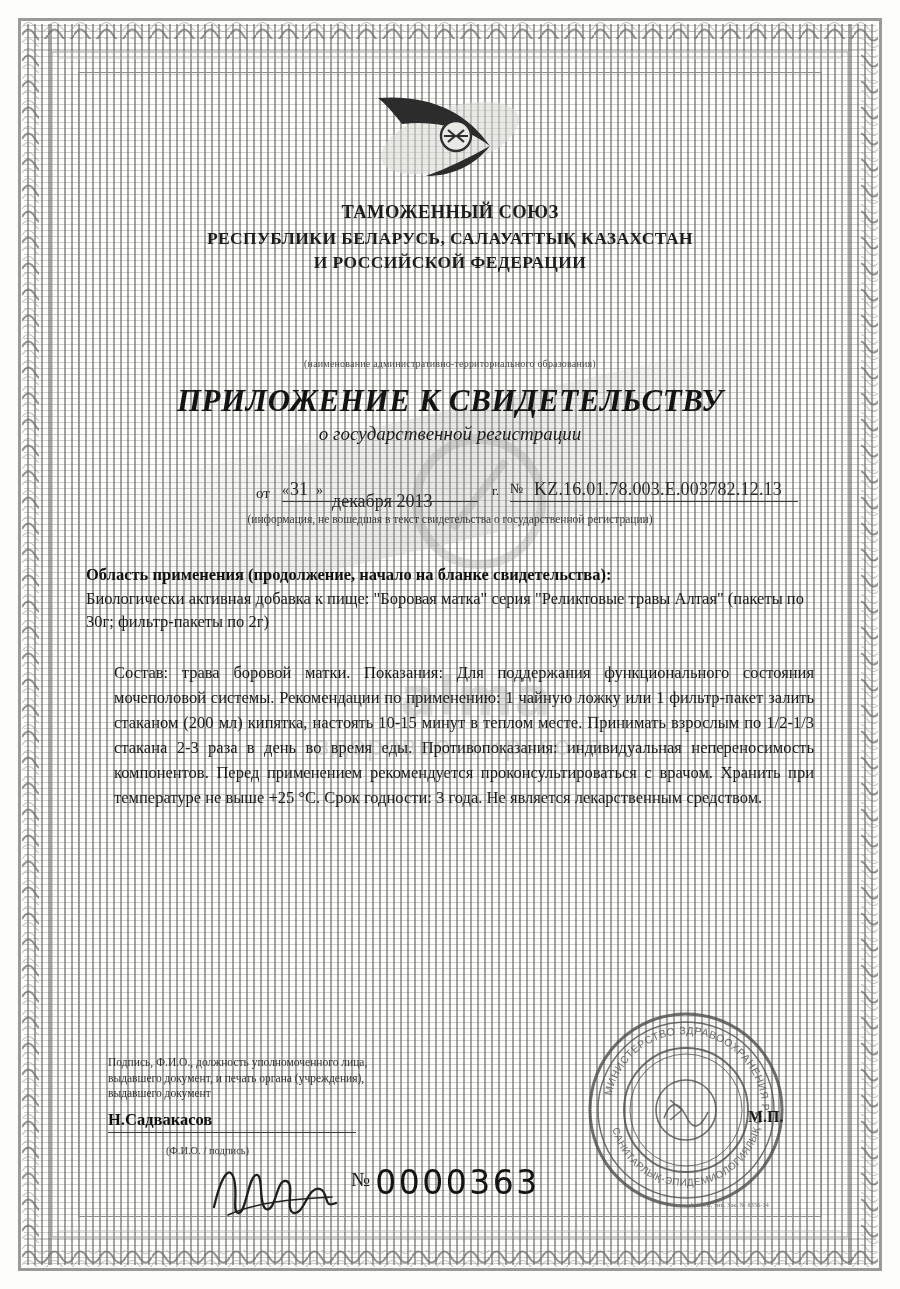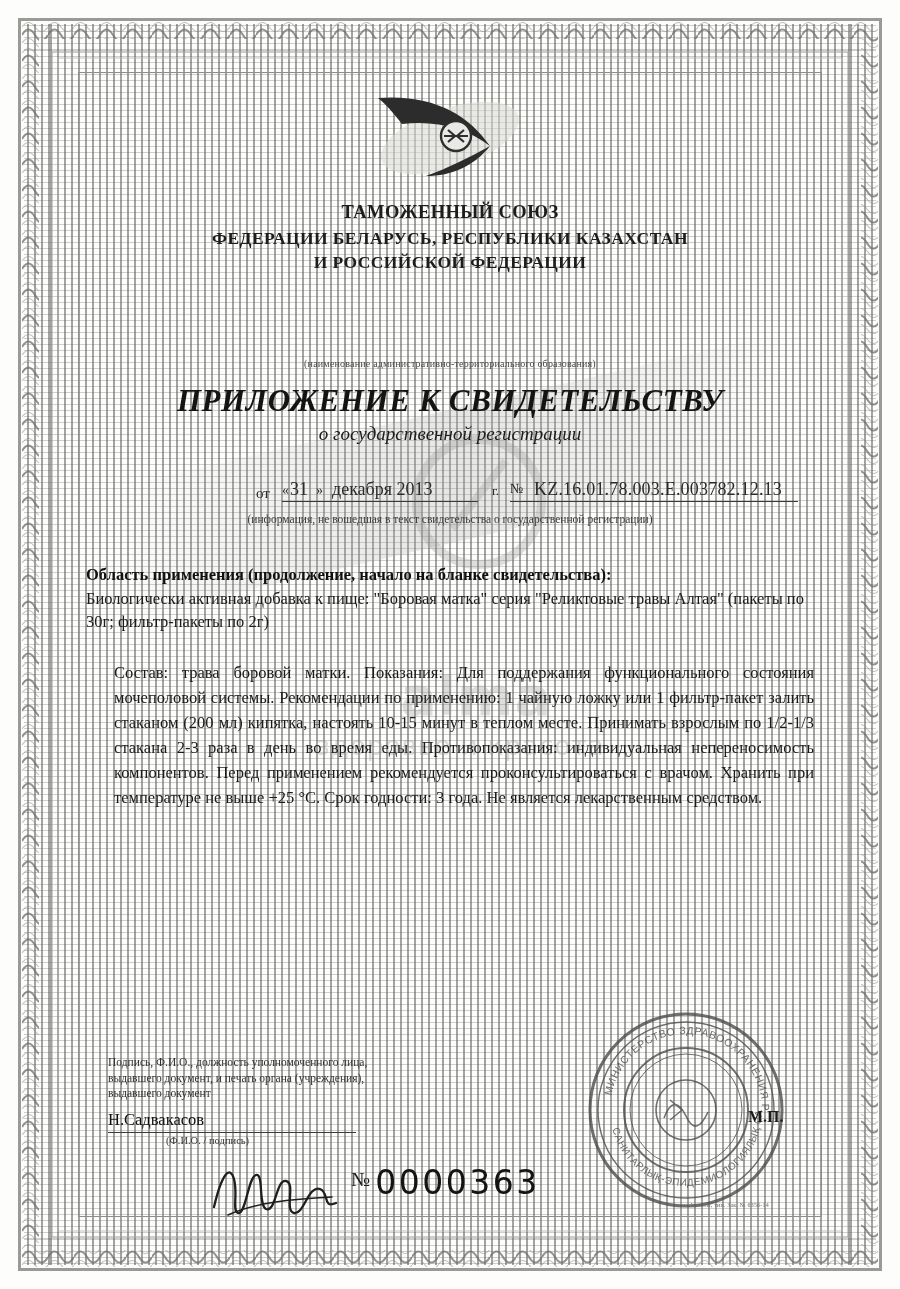--- a/index.html
+++ b/index.html
@@ -211,21 +211,21 @@
     margin-top: 34px;
     position: relative;
     height: 26px;
     font-size: 16.5px;
     z-index: 4;
   }
   .dl-from   { position: absolute; left: 170px; top: 6px; font-size: 15px; }
   .dl-quote1 { position: absolute; left: 196px; top: 4px; font-size: 14px; }
   .dl-day    { position: absolute; left: 204px; top: 0px; font-size: 18px; }
   .dl-quote2 { position: absolute; left: 230px; top: 4px; font-size: 14px; }
-  .dl-month  { position: absolute; left: 246px; top: 0px; font-size: 18px; }
+  .dl-month  { position: absolute; left: 246px; top: 12px; font-size: 18px; }
   .dl-rule1  { position: absolute; left: 196px; top: 22px; width: 196px; border-bottom: 1px solid #3a3a3a; }
   .dl-g      { position: absolute; left: 406px; top: 4px; font-size: 13px; }
   .dl-no     { position: absolute; left: 424px; top: 2px; font-size: 14px; }
   .dl-num    { position: absolute; left: 448px; top: 0px; font-size: 18px; letter-spacing: 0.2px; }
   .dl-rule2  { position: absolute; left: 424px; top: 22px; width: 288px; border-bottom: 1px solid #3a3a3a; }
 
   .info-note {
     text-align: center;
     font-size: 11.5px;
     color: #3d3d3d;
@@ -269,35 +269,35 @@
     top: 975px;
     width: 330px;
     z-index: 4;
   }
   .sign-note {
     font-size: 11.5px;
     line-height: 1.35;
     color: #333;
   }
   .sign-name {
-    font-weight: 400;
+    font-weight: 700;
     font-size: 16.5px;
     margin-top: 8px;
     color: #111;
     position: relative;
   }
   .sign-rule {
     width: 248px;
     border-bottom: 1px solid #3c3c3c;
     margin-top: 2px;
   }
   .sign-fio {
     font-size: 10.5px;
     color: #3a3a3a;
-    margin-top: 2px;
+    margin-top: 12px;
     padding-left: 58px;
   }
   .handwriting {
     position: absolute;
     left: 96px;
     top: 100px;
     width: 150px;
     height: 70px;
     pointer-events: none;
   }
@@ -388,21 +388,21 @@
         <path d="M38 18 C 92 14, 128 34, 150 66 C 126 48, 96 40, 62 44 C 54 34, 46 24, 38 18 Z" fill="#2c2c2c"></path>
         <path d="M150 66 C 134 86, 112 96, 86 96 C 108 88, 128 78, 150 66 Z" fill="#2c2c2c"></path>
         <circle cx="116" cy="56" r="15" fill="#e9e9e6" stroke="#2f2f2f" stroke-width="2.4"></circle>
         <path d="M108 50 l7 6 l-7 6 M124 50 l-7 6 l7 6" fill="none" stroke="#2f2f2f" stroke-width="2.2"></path>
         <path d="M104 56 h24" stroke="#2f2f2f" stroke-width="2"></path>
       </svg>
     </div>
 
     <div class="org-title">
       <div class="l1">ТАМОЖЕННЫЙ СОЮЗ</div>
-      <div class="l2">ФЕДЕРАЦИИ БЕЛАРУСЬ, РЕСПУБЛИКИ КАЗАХСТАН</div>
+      <div class="l2">РЕСПУБЛИКИ БЕЛАРУСЬ, САЛАУАТТЫҚ КАЗАХСТАН</div>
       <div class="l3">И РОССИЙСКОЙ ФЕДЕРАЦИИ</div>
     </div>
 
     <div class="admin-note">(наименование административно-территориального образования)</div>
 
     <div class="doc-title">ПРИЛОЖЕНИЕ К СВИДЕТЕЛЬСТВУ</div>
     <div class="doc-subtitle">о государственной регистрации</div>
 
     <div class="date-line">
       <span class="dl-from">от</span>

